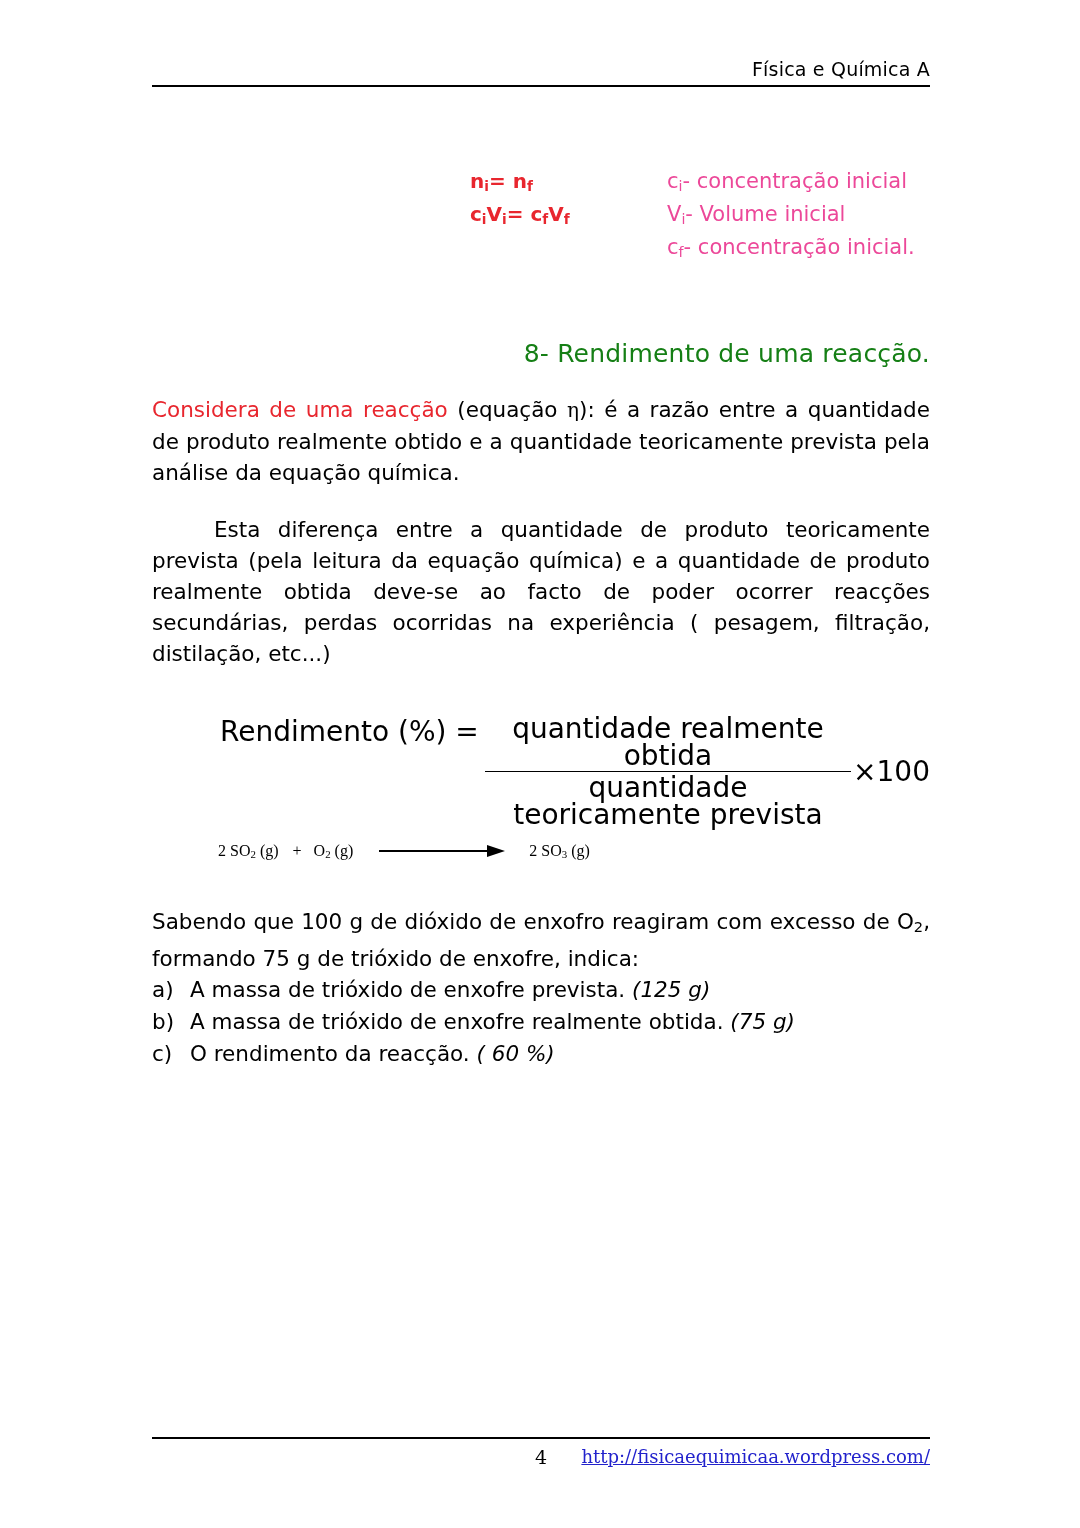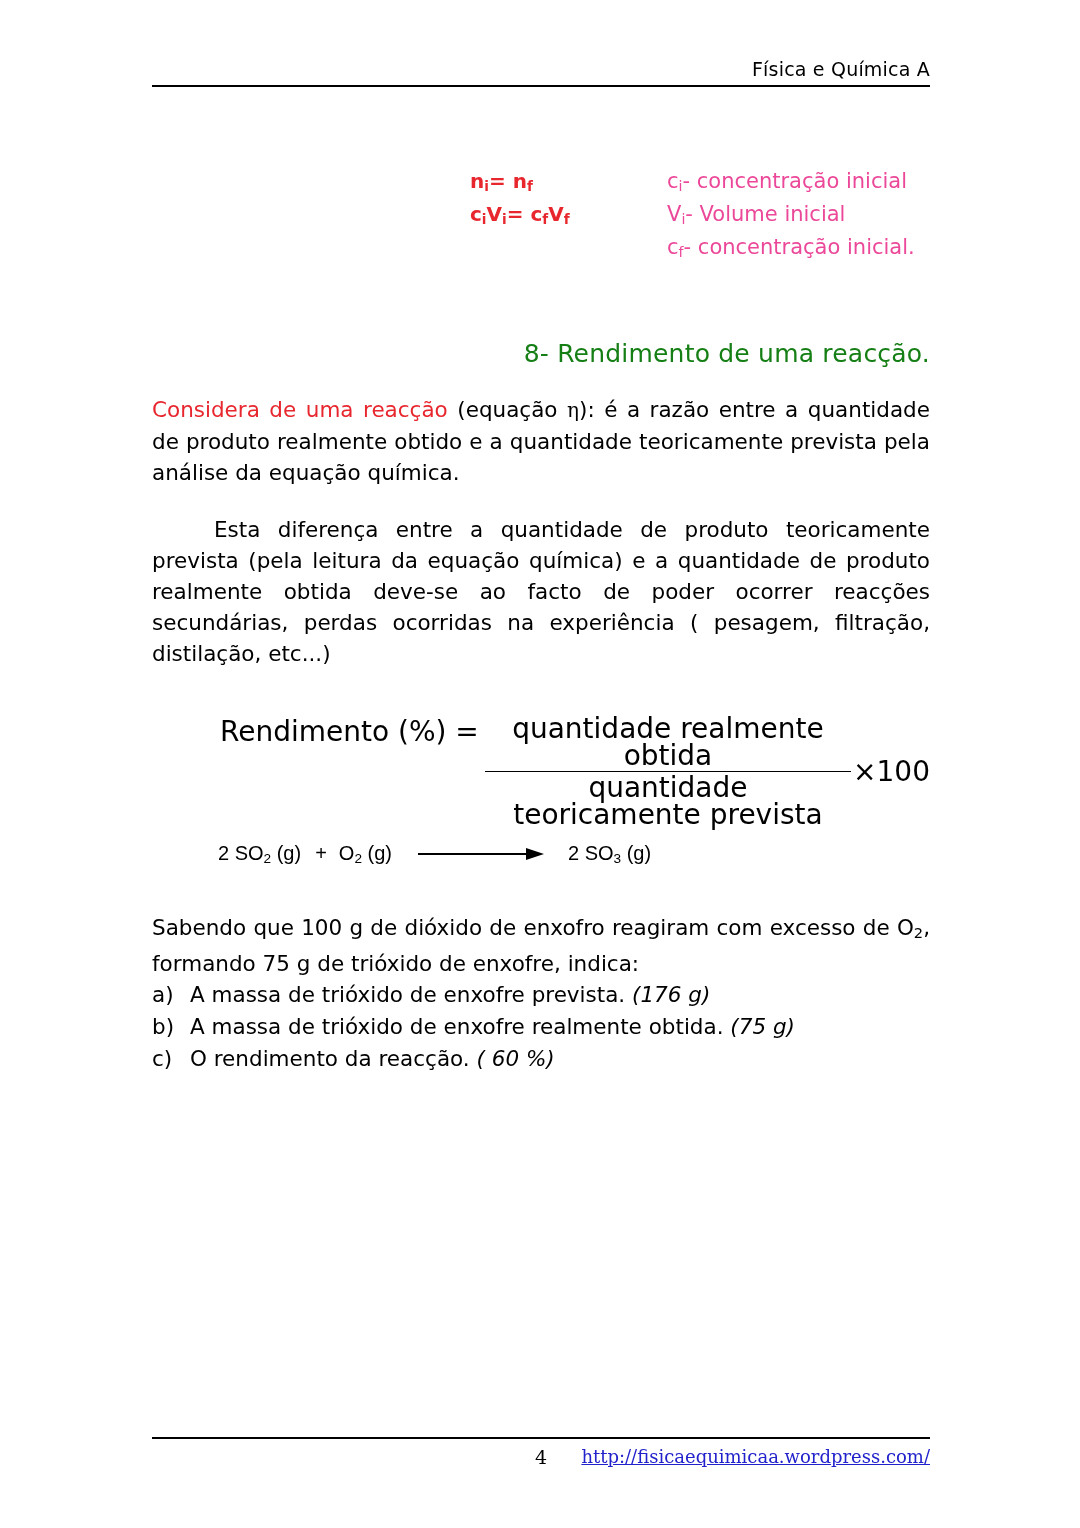--- a/index.html
+++ b/index.html
@@ -134,23 +134,23 @@
   }
   .frac .num { padding: 0 6px 2px 6px; }
   .frac .den { padding: 2px 6px 0 6px; border-top: 1.8px solid #000; }
   .frac-tail { white-space: nowrap; padding-left: 2px; align-self: center; }
 
   
   .chem-eq {
     display: flex;
     align-items: center;
     padding-left: 66px;
-    font-size: 20px;
+    font-size: 16px;
     white-space: nowrap;
-    font-family: Liberation Sans, sans-serif;
+    font-family: Liberation Serif, serif;
   }
   .chem-arrow {
     display: inline-flex;
     align-items: center;
     margin: 0 22px 0 26px;
   }
 
   
   ul.answers {
     list-style: none;
@@ -260,21 +260,21 @@
         </svg>
       </span>
       <span><span>2 SO</span><sub>3</sub><span> (g)</span></span>
     </div>
 
     <div class="gap-lg"></div>
 
     <p class="body-text"><span>Sabendo que 100 g de dióxido de enxofro reagiram com excesso de O</span><sub>2</sub><span>, formando 75 g de trióxido de enxofre, indica:</span></p>
 
     <ul class="answers">
-      <li><span class="marker">a)</span><span>A massa de trióxido de enxofre prevista. </span><i>(176 g)</i></li>
+      <li><span class="marker">a)</span><span>A massa de trióxido de enxofre prevista. </span><i>(125 g)</i></li>
       <li><span class="marker">b)</span><span>A massa de trióxido de enxofre realmente obtida. </span><i>(75 g)</i></li>
       <li><span class="marker">c)</span><span>O rendimento da reacção. </span><i>( 60 %)</i></li>
     </ul>
 
   </div>
 
   <div class="footer">
     <div class="footer-rule"></div>
     <div class="footer-inner">
       <div class="page-number">4</div>

